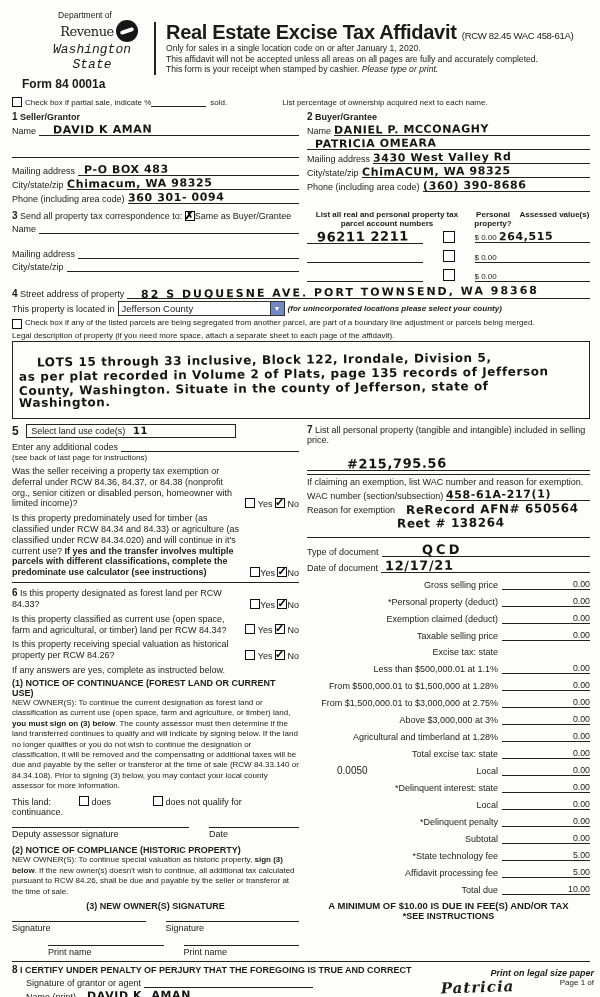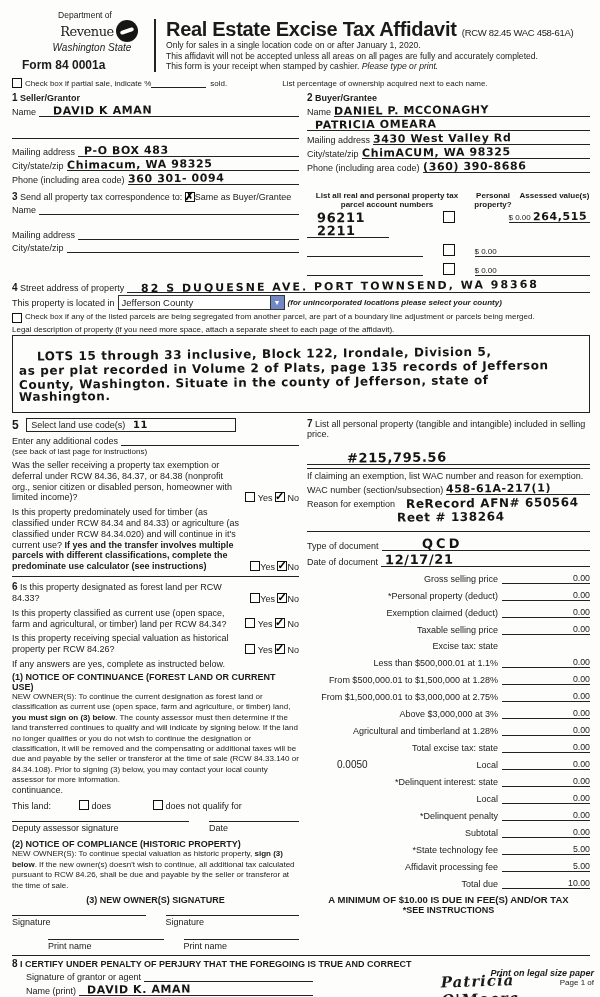--- a/index.html
+++ b/index.html
@@ -19,29 +19,29 @@
   .hw.sm{font-size:10px;}
   .sig{font-family:"DejaVu Serif",serif;font-style:italic;font-weight:700;font-size:15px;
        letter-spacing:1px;transform:rotate(-2deg);display:inline-block;}
   
   .cb{display:inline-block;width:8px;height:8px;border:1.2px solid #111;vertical-align:-1px;
       position:relative;background:#fff;flex:none;}
   .cb.big{width:10px;height:10px;}
   .cb.ck::after{content:"\2713";position:absolute;left:-1px;top:-3px;font-size:11px;font-weight:bold;color:#000;}
   .cb.x::after{content:"\2717";position:absolute;left:-1px;top:-3px;font-size:11px;font-weight:bold;color:#000;}
   
-  .hdr{display:flex;align-items:flex-end;}
+  .hdr{display:flex;align-items:center;}
   .logo-box{width:132px;flex:none;text-align:center;padding-top:4px;}
   .agency-small{font-size:8.5px;margin-left:14px;}
   .agency-row{display:flex;align-items:center;justify-content:center;}
   .agency-big{font-family:"DejaVu Serif",serif;font-weight:normal;font-size:13px;letter-spacing:-.5px;margin-left:42px;}
   .logo-circle{width:22px;height:22px;border-radius:50%;background:#161616;margin-left:2px;position:relative;flex:none;}
   .logo-circle::after{content:"";position:absolute;left:4px;top:9px;width:14px;height:4px;background:#fff;
       border-radius:3px;transform:rotate(-18deg);}
-  .agency-sub{font-family:Liberation Sans, sans-serif;font-style:italic;font-size:10px;margin-left:28px;}
+  .agency-sub{font-family:Liberation Mono, monospace;font-style:italic;font-size:13px;margin-left:28px;}
   .form-num{font-size:12px;font-weight:bold;margin-top:5px;text-align:left;margin-left:10px;}
   .title-box{border-left:2.5px solid #222;margin-left:10px;padding-left:10px;flex:1;}
   .main-title{font-size:20px;font-weight:bold;letter-spacing:-.3px;line-height:1.05;}
   .title-ref{font-size:9.5px;font-weight:normal;}
   .hdr-note{font-size:8.6px;line-height:1.25;}
   
   .twocol{display:flex;}
   .lcol{width:287px;flex:none;}
   .rcol{flex:1;padding-left:8px;}
   .seclabel{font-weight:bold;font-size:10px;}
@@ -176,21 +176,21 @@
           <span class="lab">City/state/zip</span>
         <span class="line"></span>
         </div>
     </div>
     <div class="rcol">
       <div class="row small b" style="text-align:center;">
         <div style="width:160px;">List all real and personal property tax parcel account numbers</div>
         <div style="width:52px;">Personal property?</div>
         <div style="flex:1;">Assessed value(s)</div>
       </div>
-      <div class="row" style="align-items:flex-start;margin-top:2px;gap:34px;">
+      <div class="row" style="align-items:center;margin-top:2px;">
         <span class="line" style="max-width:160px;"><span class="hw" style="font-size:13px;margin-left:10px;">96211 2211</span></span>
         <span style="width:52px;text-align:center;"><span class="cb big"></span></span>
         <span class="line"><span class="small">$ 0.00</span> <span class="hw">264,515</span></span>
       </div>
       <div class="row" style="align-items:flex-end;margin-top:6px;">
         <span class="line" style="max-width:160px;"></span>
         <span style="width:52px;text-align:center;"><span class="cb big"></span></span>
         <span class="line"><span class="small">$ 0.00</span></span>
       </div>
       <div class="row" style="align-items:flex-end;margin-top:6px;">
@@ -270,26 +270,26 @@
         <span class="yn"><span class="cb"></span> <span>Yes</span>
           <span class="cb ck"></span> <span>No</span></span>
       </div>
       <div style="margin-top:4px;">If any answers are yes, complete as instructed below.</div>
 
       <div class="b" style="margin-top:3px;">(1) NOTICE OF CONTINUANCE (FOREST LAND OR CURRENT USE)</div>
       <div class="small" style="line-height:1.3;">
         <span>NEW OWNER(S): To continue the current designation as forest land or classification as current use (open space, farm and agriculture, or timber) land, </span><span class="b">you must sign on (3) below</span><span>. The county assessor must then determine if the land transferred continues to qualify and will indicate by signing below. If the land no longer qualifies or you do not wish to continue the designation or classification, it will be removed and the compensating or additional taxes will be due and payable by the seller or transferor at the time of sale (RCW 84.33.140 or 84.34.108). Prior to signing (3) below, you may contact your local county assessor for more information.</span>
       </div>
 
-      <div>continuance.</div>
       <div style="margin-top:5px;display:flex;align-items:center;">
         <span>This land:</span>
         <span style="margin-left:28px;"><span class="cb"></span> <span>does</span></span>
         <span style="margin-left:42px;"><span class="cb"></span> <span>does not qualify for</span></span>
       </div>
+      <div>continuance.</div>
 
       <div class="sigline">
         <div class="sigcell"><span>Deputy assessor signature</span></div>
         <div class="sigcell" style="max-width:90px;"><span>Date</span></div>
       </div>
 
       <div class="b" style="margin-top:6px;">(2) NOTICE OF COMPLIANCE (HISTORIC PROPERTY)</div>
       <div class="small" style="line-height:1.3;">
         <span>NEW OWNER(S): To continue special valuation as historic property, </span><span class="b">sign (3) below</span><span>. If the new owner(s) doesn't wish to continue, all additional tax calculated pursuant to RCW 84.26, shall be due and payable by the seller or transferor at the time of sale.</span>
       </div>

